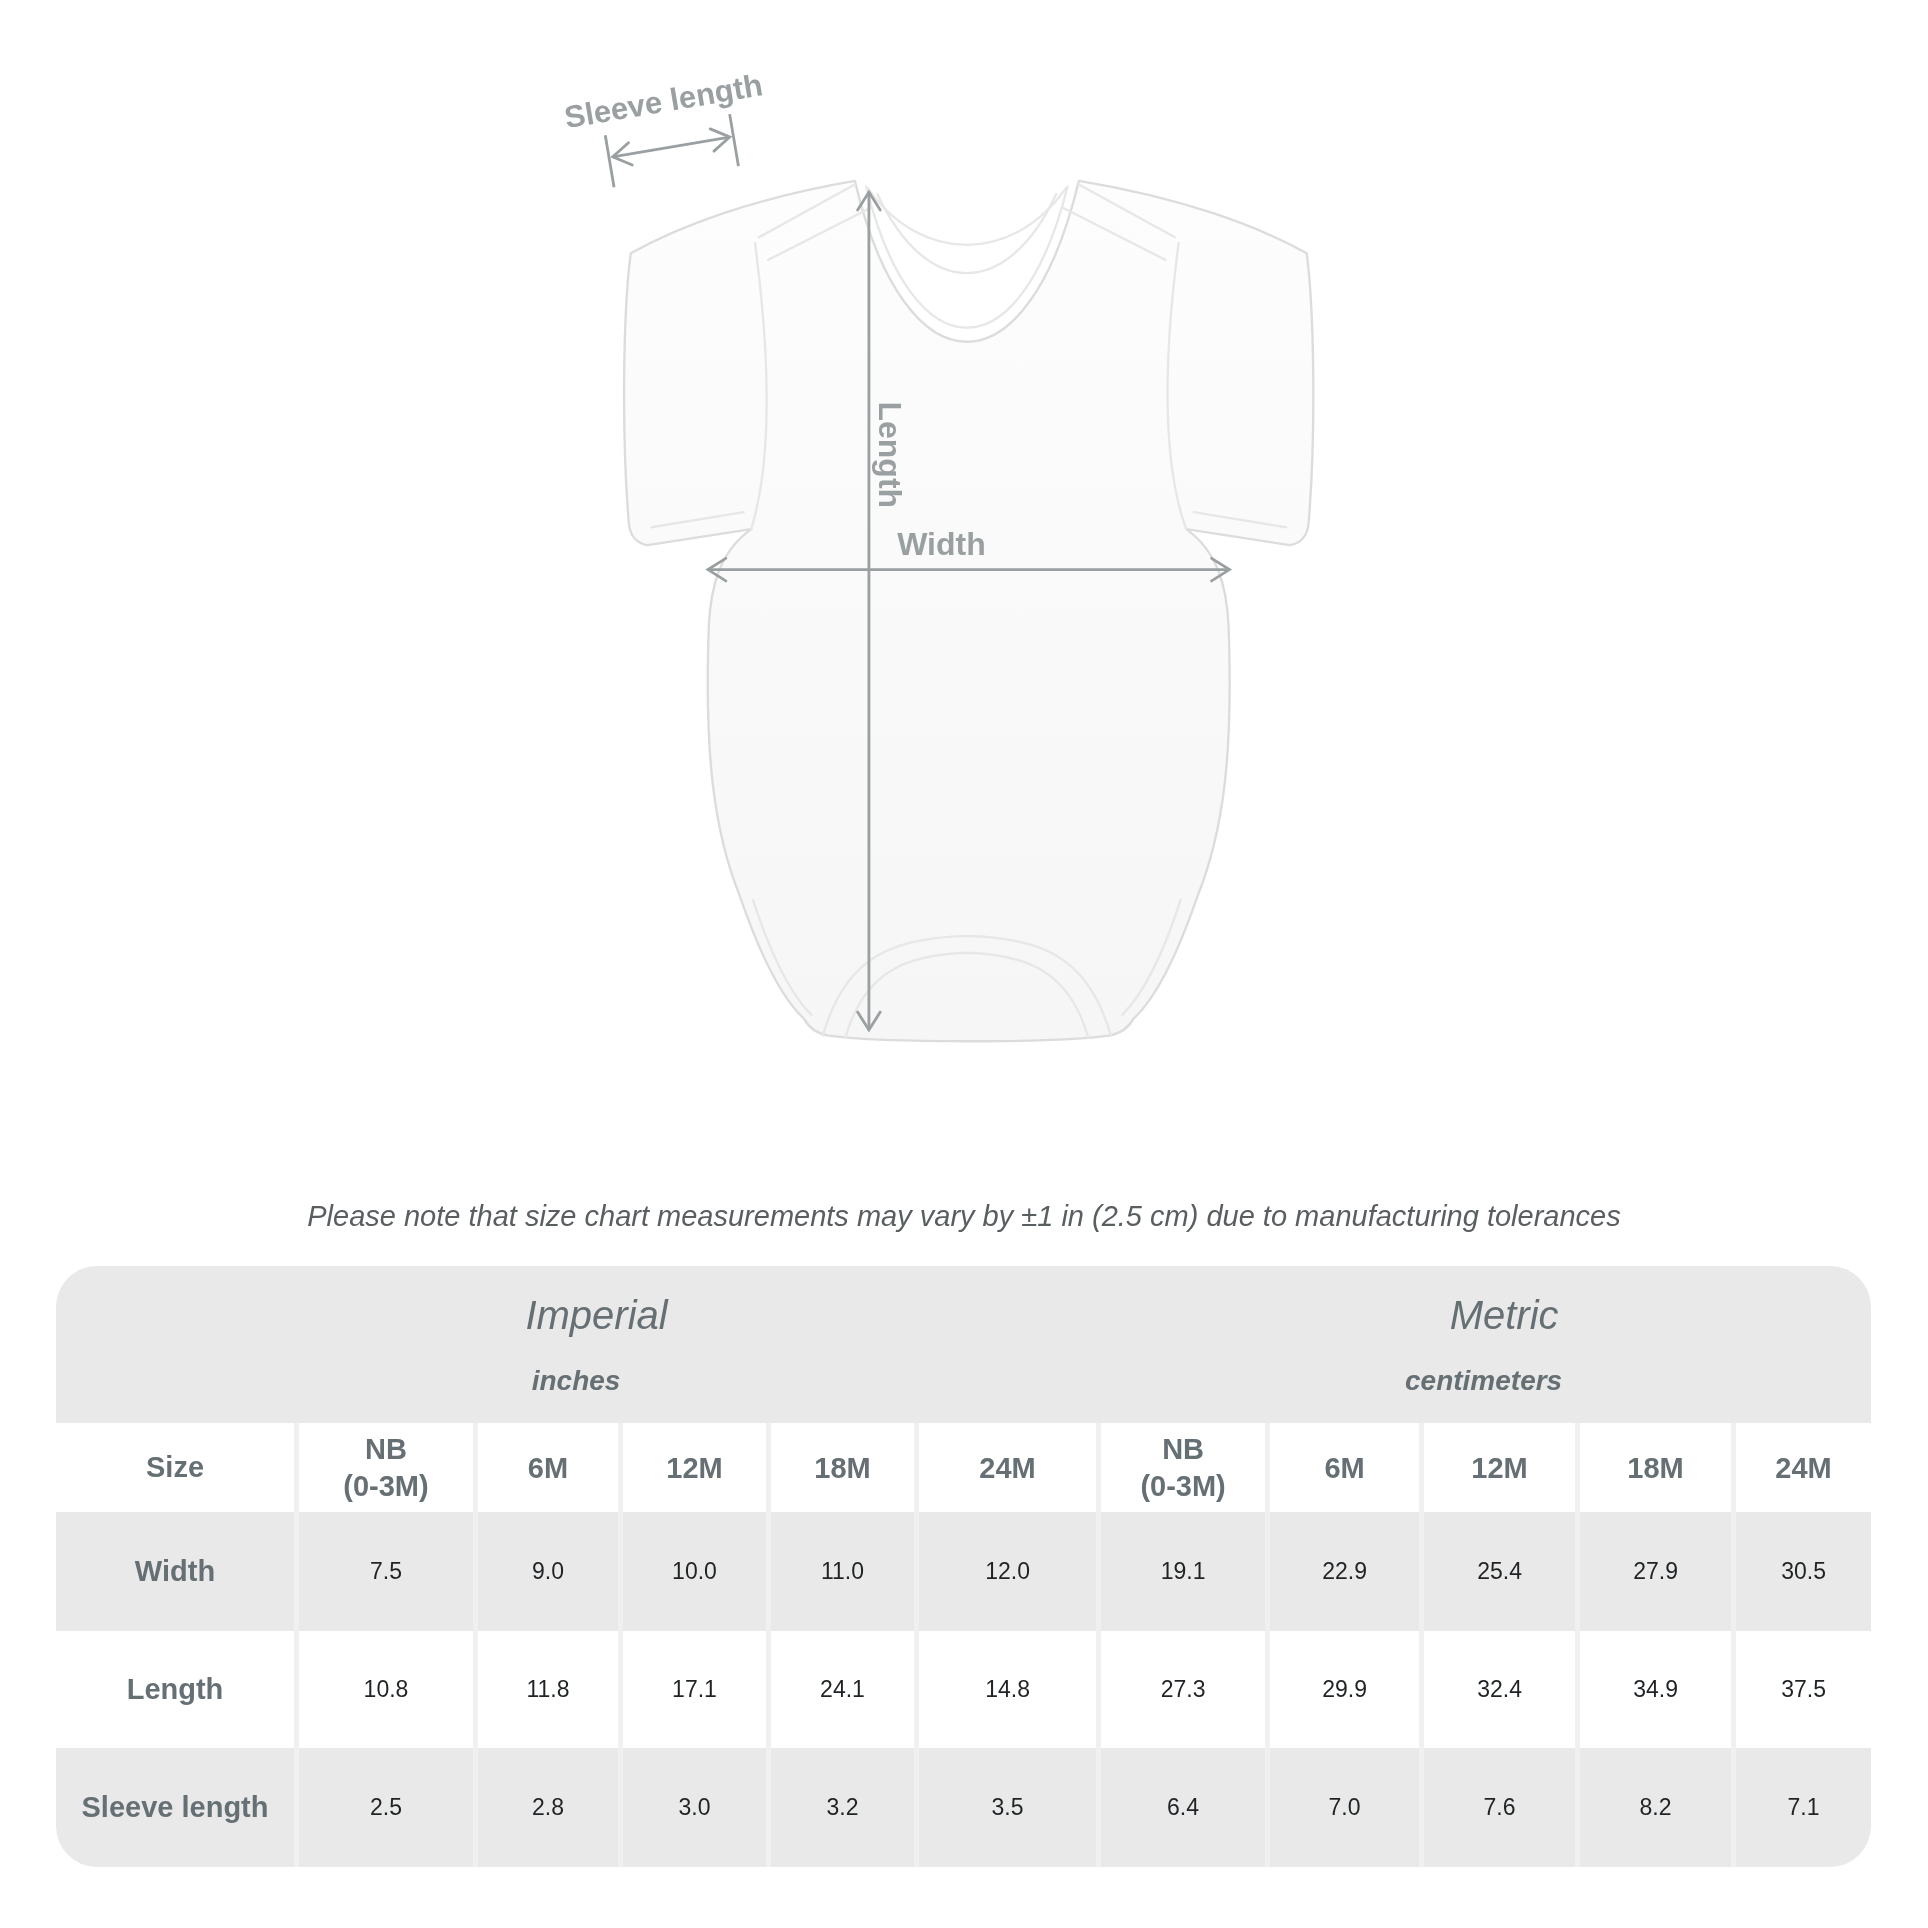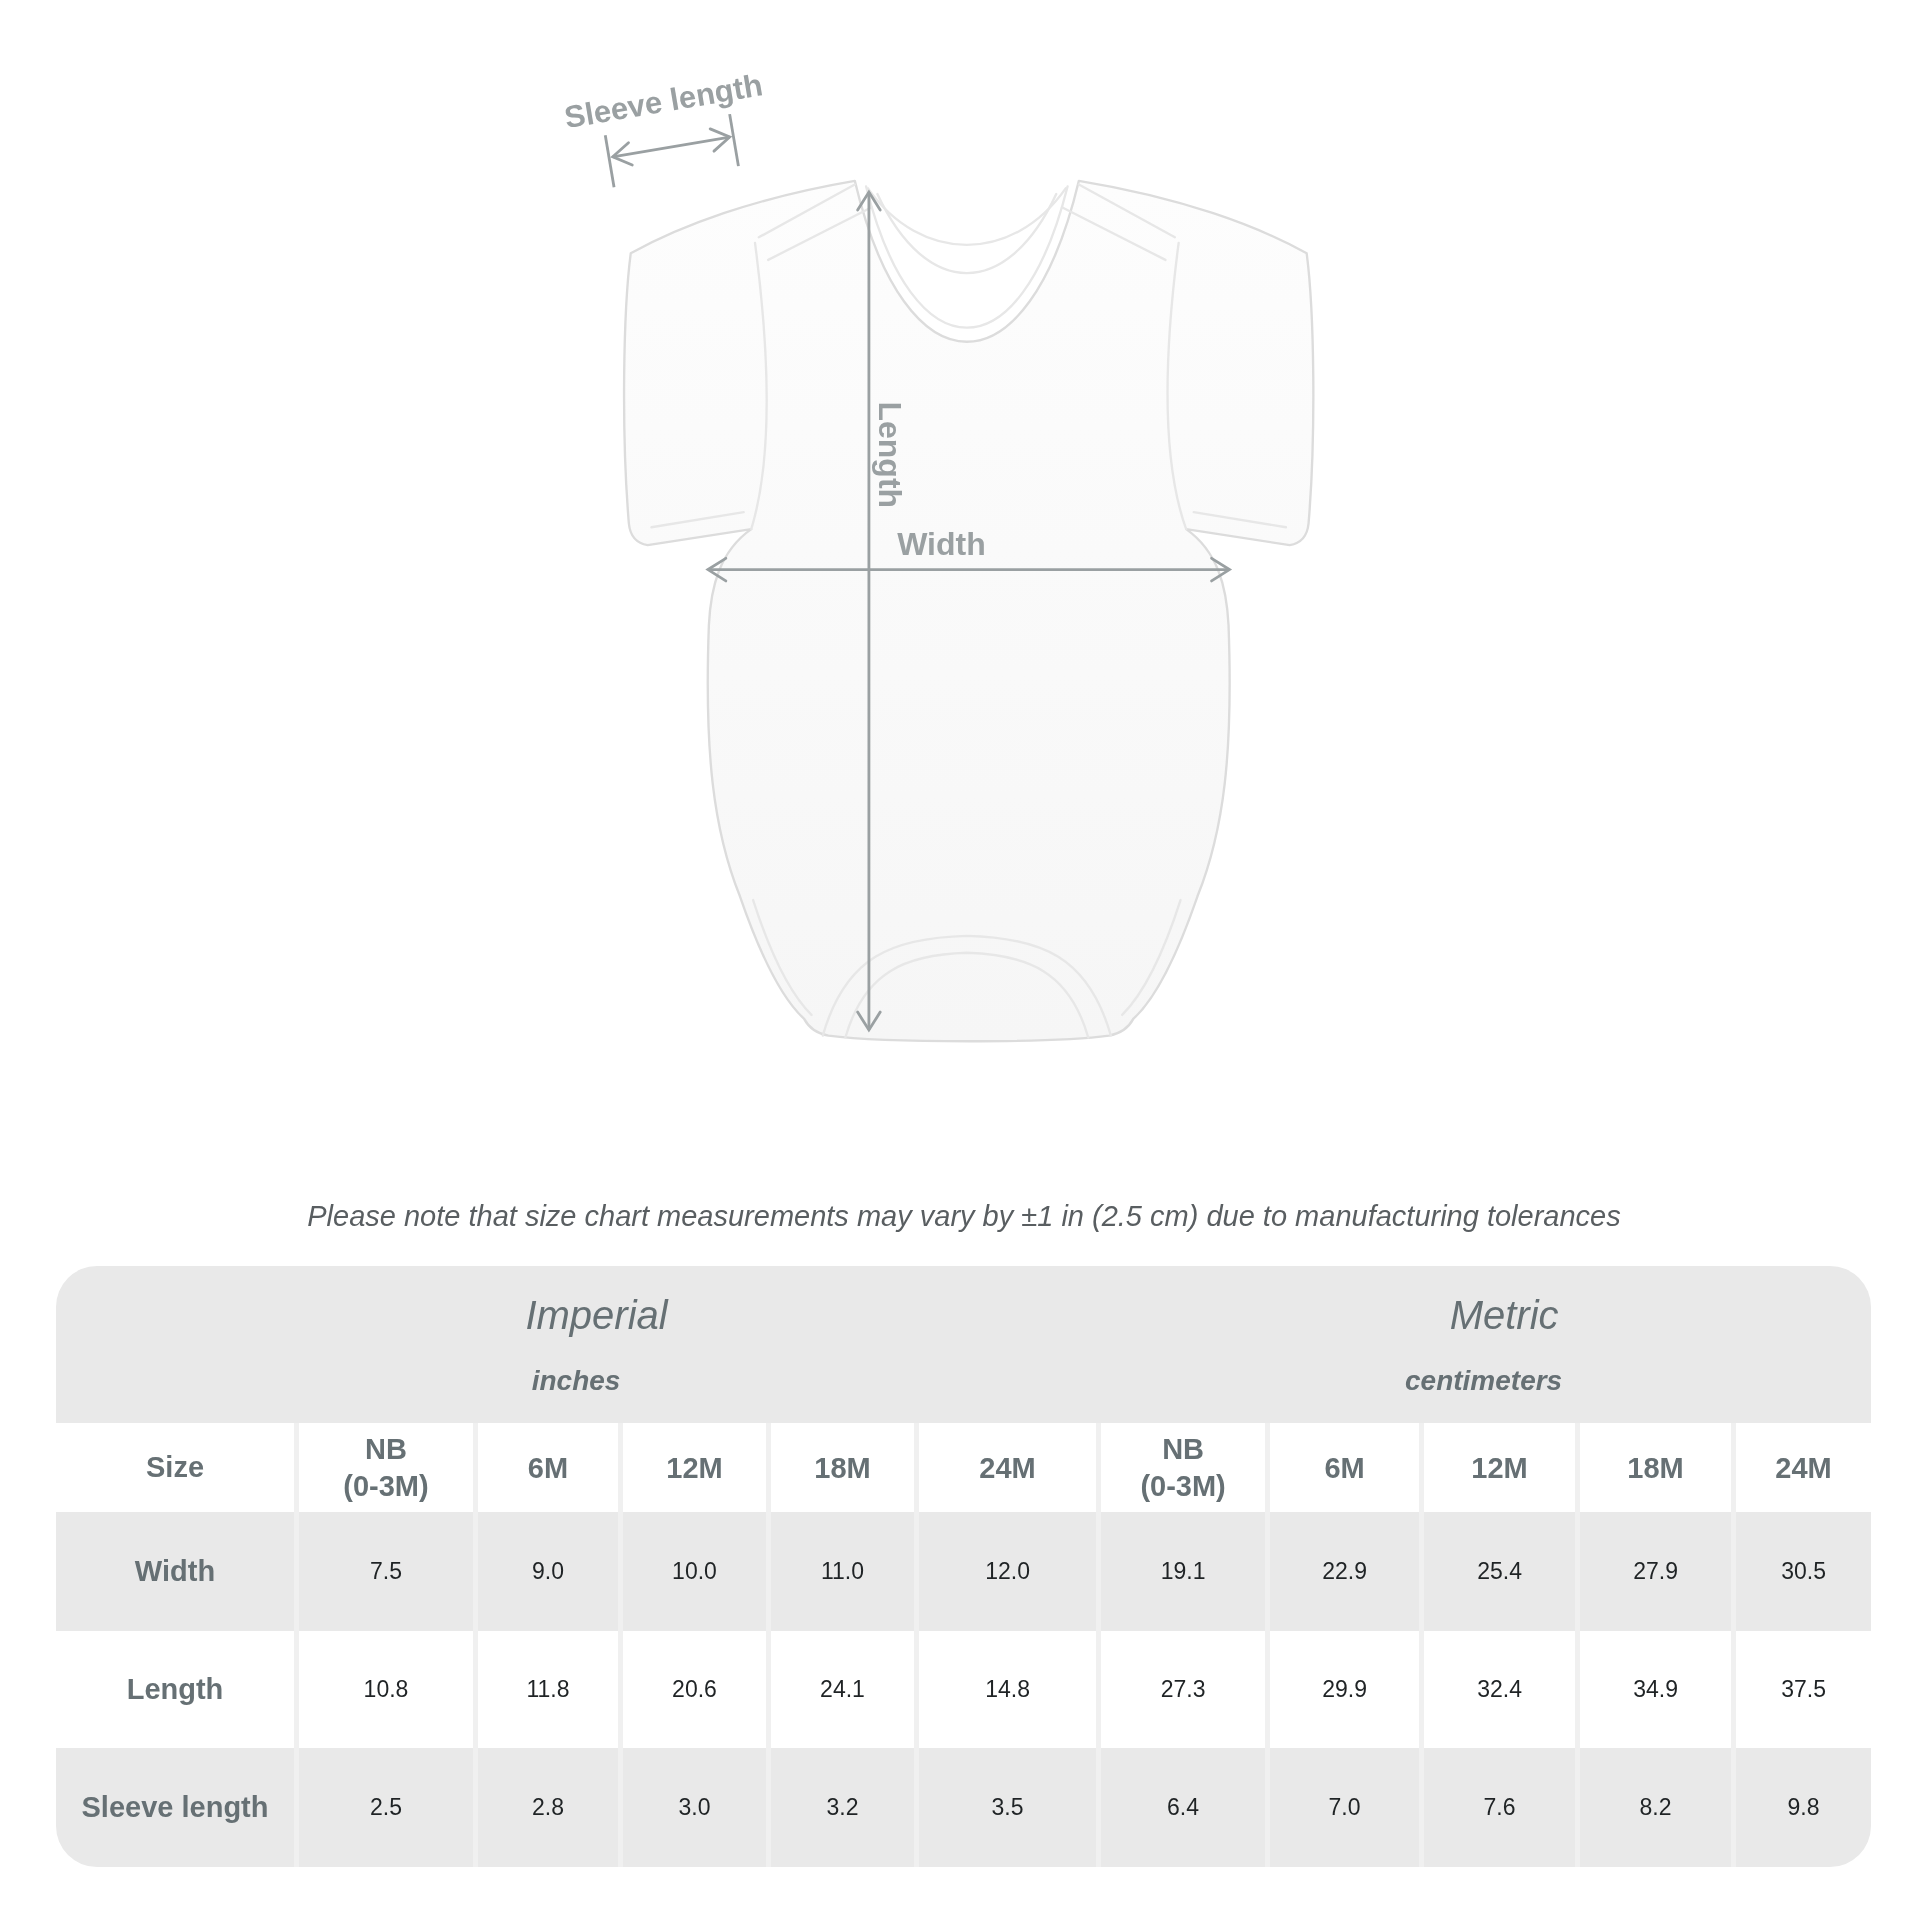--- a/index.html
+++ b/index.html
@@ -206,41 +206,41 @@
         <td class="val sep">22.9</td>
         <td class="val sep">25.4</td>
         <td class="val sep">27.9</td>
         <td class="val sep">30.5</td>
       </tr>
 
       <tr class="r-length r-white">
         <th class="rowlabel">Length</th>
         <td class="val sep">10.8</td>
         <td class="val sep">11.8</td>
-        <td class="val sep">20.6</td>
+        <td class="val sep">17.1</td>
         <td class="val sep">24.1</td>
         <td class="val sep">14.8</td>
         <td class="val sep">27.3</td>
         <td class="val sep">29.9</td>
         <td class="val sep">32.4</td>
         <td class="val sep">34.9</td>
         <td class="val sep">37.5</td>
       </tr>
 
       <tr class="r-sleeve r-gray">
         <th class="rowlabel">Sleeve length</th>
         <td class="val sep">2.5</td>
         <td class="val sep">2.8</td>
         <td class="val sep">3.0</td>
         <td class="val sep">3.2</td>
         <td class="val sep">3.5</td>
         <td class="val sep">6.4</td>
         <td class="val sep">7.0</td>
         <td class="val sep">7.6</td>
         <td class="val sep">8.2</td>
-        <td class="val sep">9.8</td>
+        <td class="val sep">7.1</td>
       </tr>
     </tbody>
       </table>
   </div>
 
 </div>
 
 
 </body></html>

